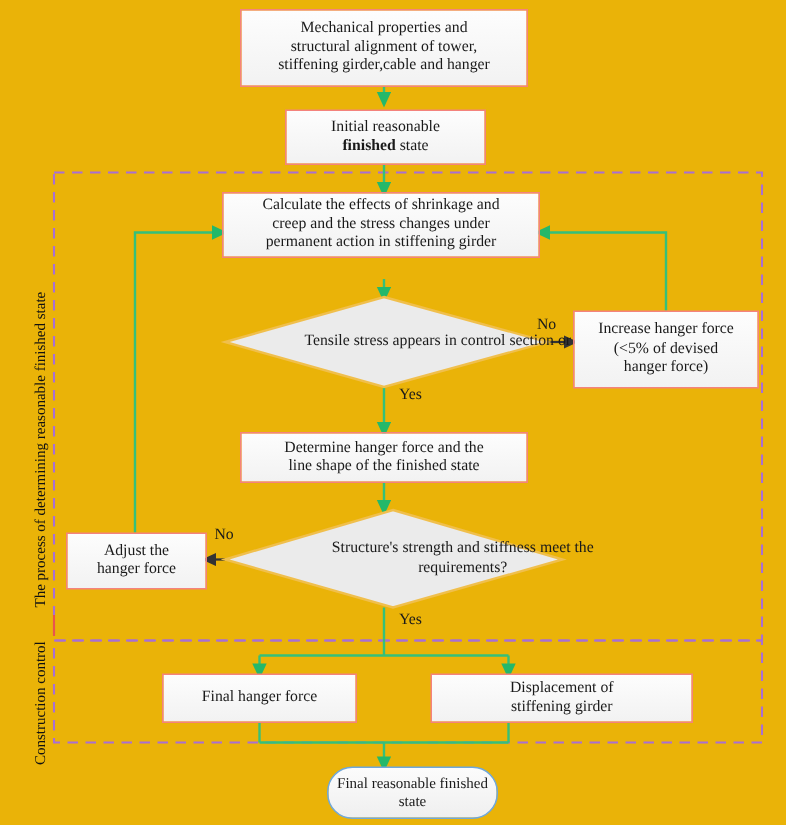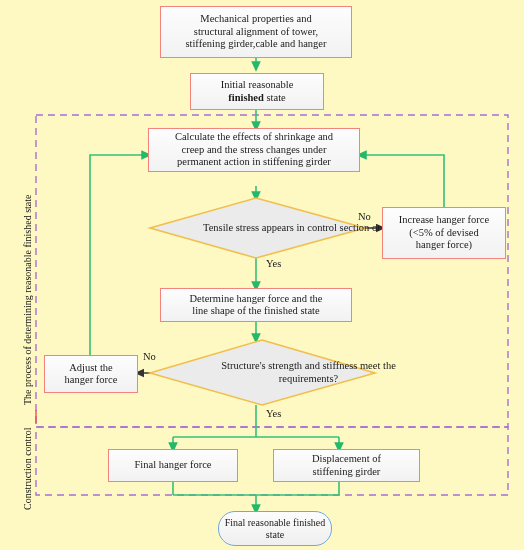--- a/index.html
+++ b/index.html
@@ -1,20 +1,20 @@
 <!DOCTYPE html>
 <html><head>
 <meta charset="utf-8">
 <style>
   html,body{margin:0;padding:0;background:#ffffff;}
   body{
     font-family:"Liberation Serif", serif;
     width:524px;height:550px;overflow:hidden;
   }
-  #canvas{position:relative;width:524px;height:550px;background:#fef9c3;}
+  #canvas{position:relative;width:524px;height:550px;background:#eab308;}
 
   
   #wires{position:absolute;left:0;top:0;width:524px;height:550px;pointer-events:none;}
 
   
   .node{
     position:absolute;
     box-sizing:border-box;
     display:flex;align-items:center;justify-content:center;
     text-align:center;
@@ -178,21 +178,21 @@
       <span class="txt">hanger force</span>
     </div>
   </div>
 
   <div class="node proc" style="left:108px;top:449px;width:130px;height:33px;">
     <div>
       <span class="txt">Final hanger force</span>
     </div>
   </div>
 
-  <div class="node proc" style="left:273px;top:449px;width:147px;height:33px;">
+  <div class="node proc" style="left:287px;top:449px;width:175px;height:33px;">
     <div>
       <span class="txt">Displacement of</span>
       <span class="txt">stiffening girder</span>
     </div>
   </div>
 
   <div class="node term" style="left:218px;top:511px;width:114px;height:35px;">
     <div>
       <span class="txt">Final reasonable</span>
       <span class="txt">finished state</span>

